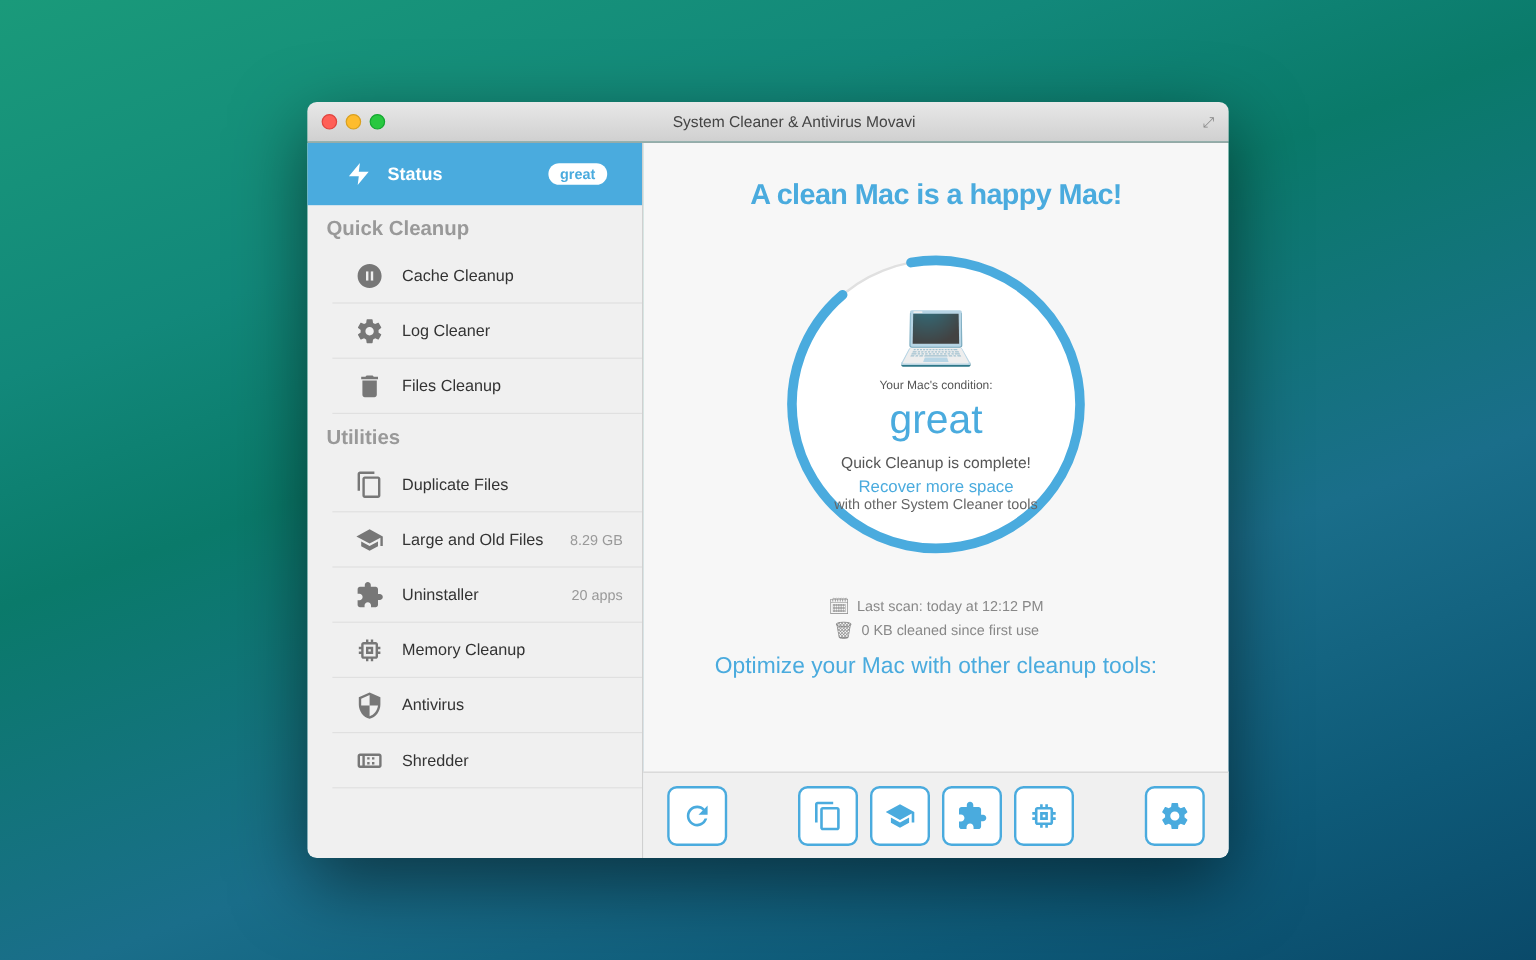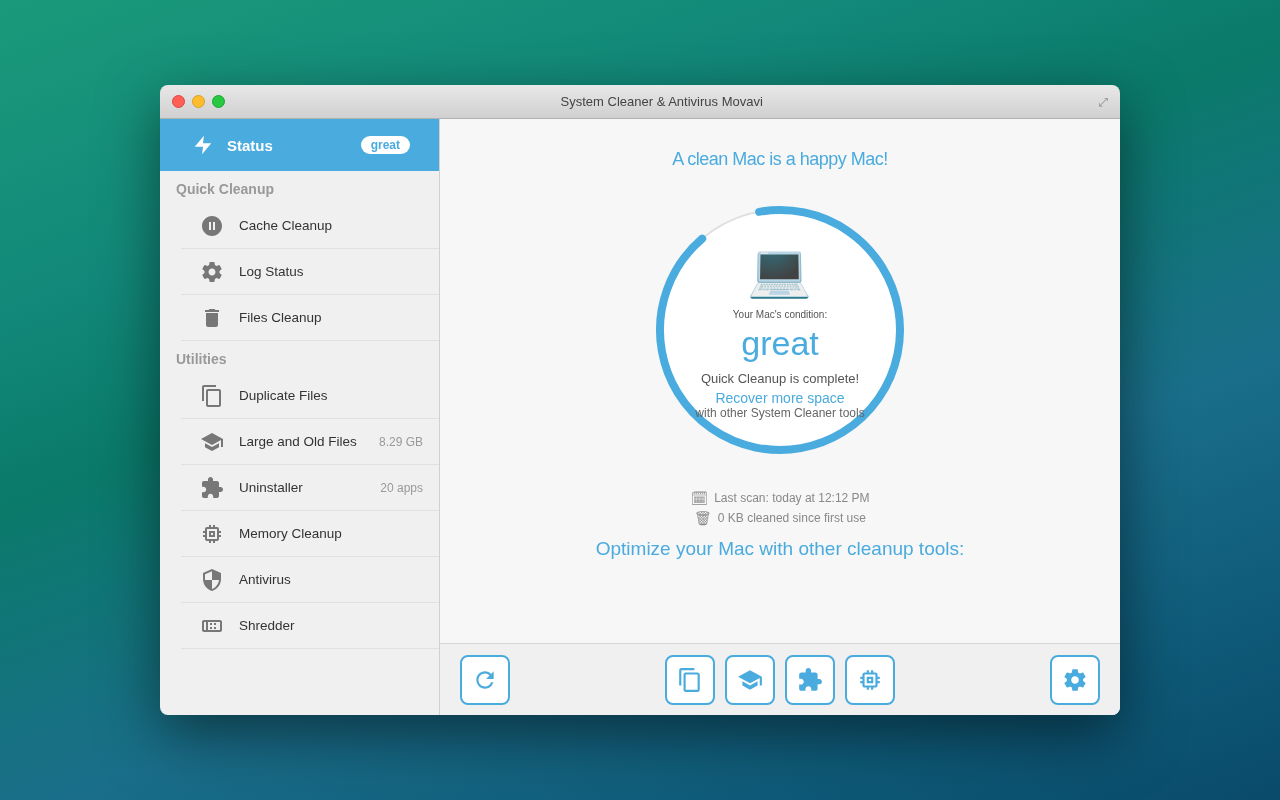--- a/index.html
+++ b/index.html
@@ -13,21 +13,21 @@
       justify-content: center;
       font-family: -apple-system, 'Helvetica Neue', Arial, sans-serif;
     }
     .desktop-bg {
       position: absolute;
       inset: 0;
       background: linear-gradient(160deg, #1a9a7a 0%, #12887a 25%, #0a7a6a 40%, #1a6e8a 65%, #0e5a78 85%, #0a4a6a 100%);
     }
     .window {
       position: relative;
-      width: 960px;
+      width: 768px;
       height: 630px;
       border-radius: 8px;
       overflow: hidden;
       box-shadow: 0 20px 60px rgba(0,0,0,0.5);
       display: flex;
       flex-direction: column;
       justify-content: center;
     }
     
     .titlebar {
@@ -108,21 +108,21 @@
     .sidebar-status-badge {
       background: white;
       color: #4aabde;
       border-radius: 10px;
       padding: 2px 10px;
       font-size: 12px;
       font-weight: 600;
     }
     .sidebar-section-label {
       padding: 10px 16px 6px;
-      font-size: 14px;
+      font-size: 17px;
       color: #999;
       font-weight: 600;
       text-transform: none;
       letter-spacing: 0;
     }
     .sidebar-item {
       display: flex;
       align-items: center;
       padding: 0 16px;
       height: 46px;
@@ -163,23 +163,23 @@
     .main-content {
       flex: 1;
       display: flex;
       flex-direction: column;
       align-items: center;
       justify-content: flex-start;
       padding: 30px 40px 20px;
       width: 100%;
     }
     .main-title {
-      font-size: 18px;
+      font-size: 24px;
       color: #4aabde;
-      font-weight: 400;
+      font-weight: 700;
       margin-bottom: 20px;
       letter-spacing: -0.5px;
     }
     
     .circle-container {
       position: relative;
       width: 280px;
       height: 280px;
       margin-bottom: 20px;
     }
@@ -337,21 +337,21 @@
         </div>
         <div class="sidebar-item-label">Cache Cleanup</div>
       </div>
 
       <div class="sidebar-item">
         <div class="sidebar-item-icon">
           <svg viewBox="0 0 24 24">
               <path d="M19.43 12.98c.04-.32.07-.64.07-.98s-.03-.66-.07-.98l2.11-1.65c.19-.15.24-.42.12-.64l-2-3.46c-.12-.22-.39-.3-.61-.22l-2.49 1c-.52-.4-1.08-.73-1.69-.98l-.38-2.65C14.46 2.18 14.25 2 14 2h-4c-.25 0-.46.18-.49.42l-.38 2.65c-.61.25-1.17.59-1.69.98l-2.49-1c-.23-.09-.49 0-.61.22l-2 3.46c-.13.22-.07.49.12.64l2.11 1.65c-.04.32-.07.65-.07.98s.03.66.07.98l-2.11 1.65c-.19.15-.24.42-.12.64l2 3.46c.12.22.39.3.61.22l2.49-1c.52.4 1.08.73 1.69.98l.38 2.65c.03.24.24.42.49.42h4c.25 0 .46-.18.49-.42l.38-2.65c.61-.25 1.17-.59 1.69-.98l2.49 1c.23.09.49 0 .61-.22l2-3.46c.12-.22.07-.49-.12-.64l-2.11-1.65zM12 15.5c-1.93 0-3.5-1.57-3.5-3.5s1.57-3.5 3.5-3.5 3.5 1.57 3.5 3.5-1.57 3.5-3.5 3.5z"></path>
             </svg>
         </div>
-        <div class="sidebar-item-label">Log Status</div>
+        <div class="sidebar-item-label">Log Cleaner</div>
       </div>
 
       <div class="sidebar-item">
         <div class="sidebar-item-icon">
           <svg viewBox="0 0 24 24">
               <path d="M6 19c0 1.1.9 2 2 2h8c1.1 0 2-.9 2-2V7H6v12zM19 4h-3.5l-1-1h-5l-1 1H5v2h14V4z"></path>
             </svg>
         </div>
         <div class="sidebar-item-label">Files Cleanup</div>
       </div>

